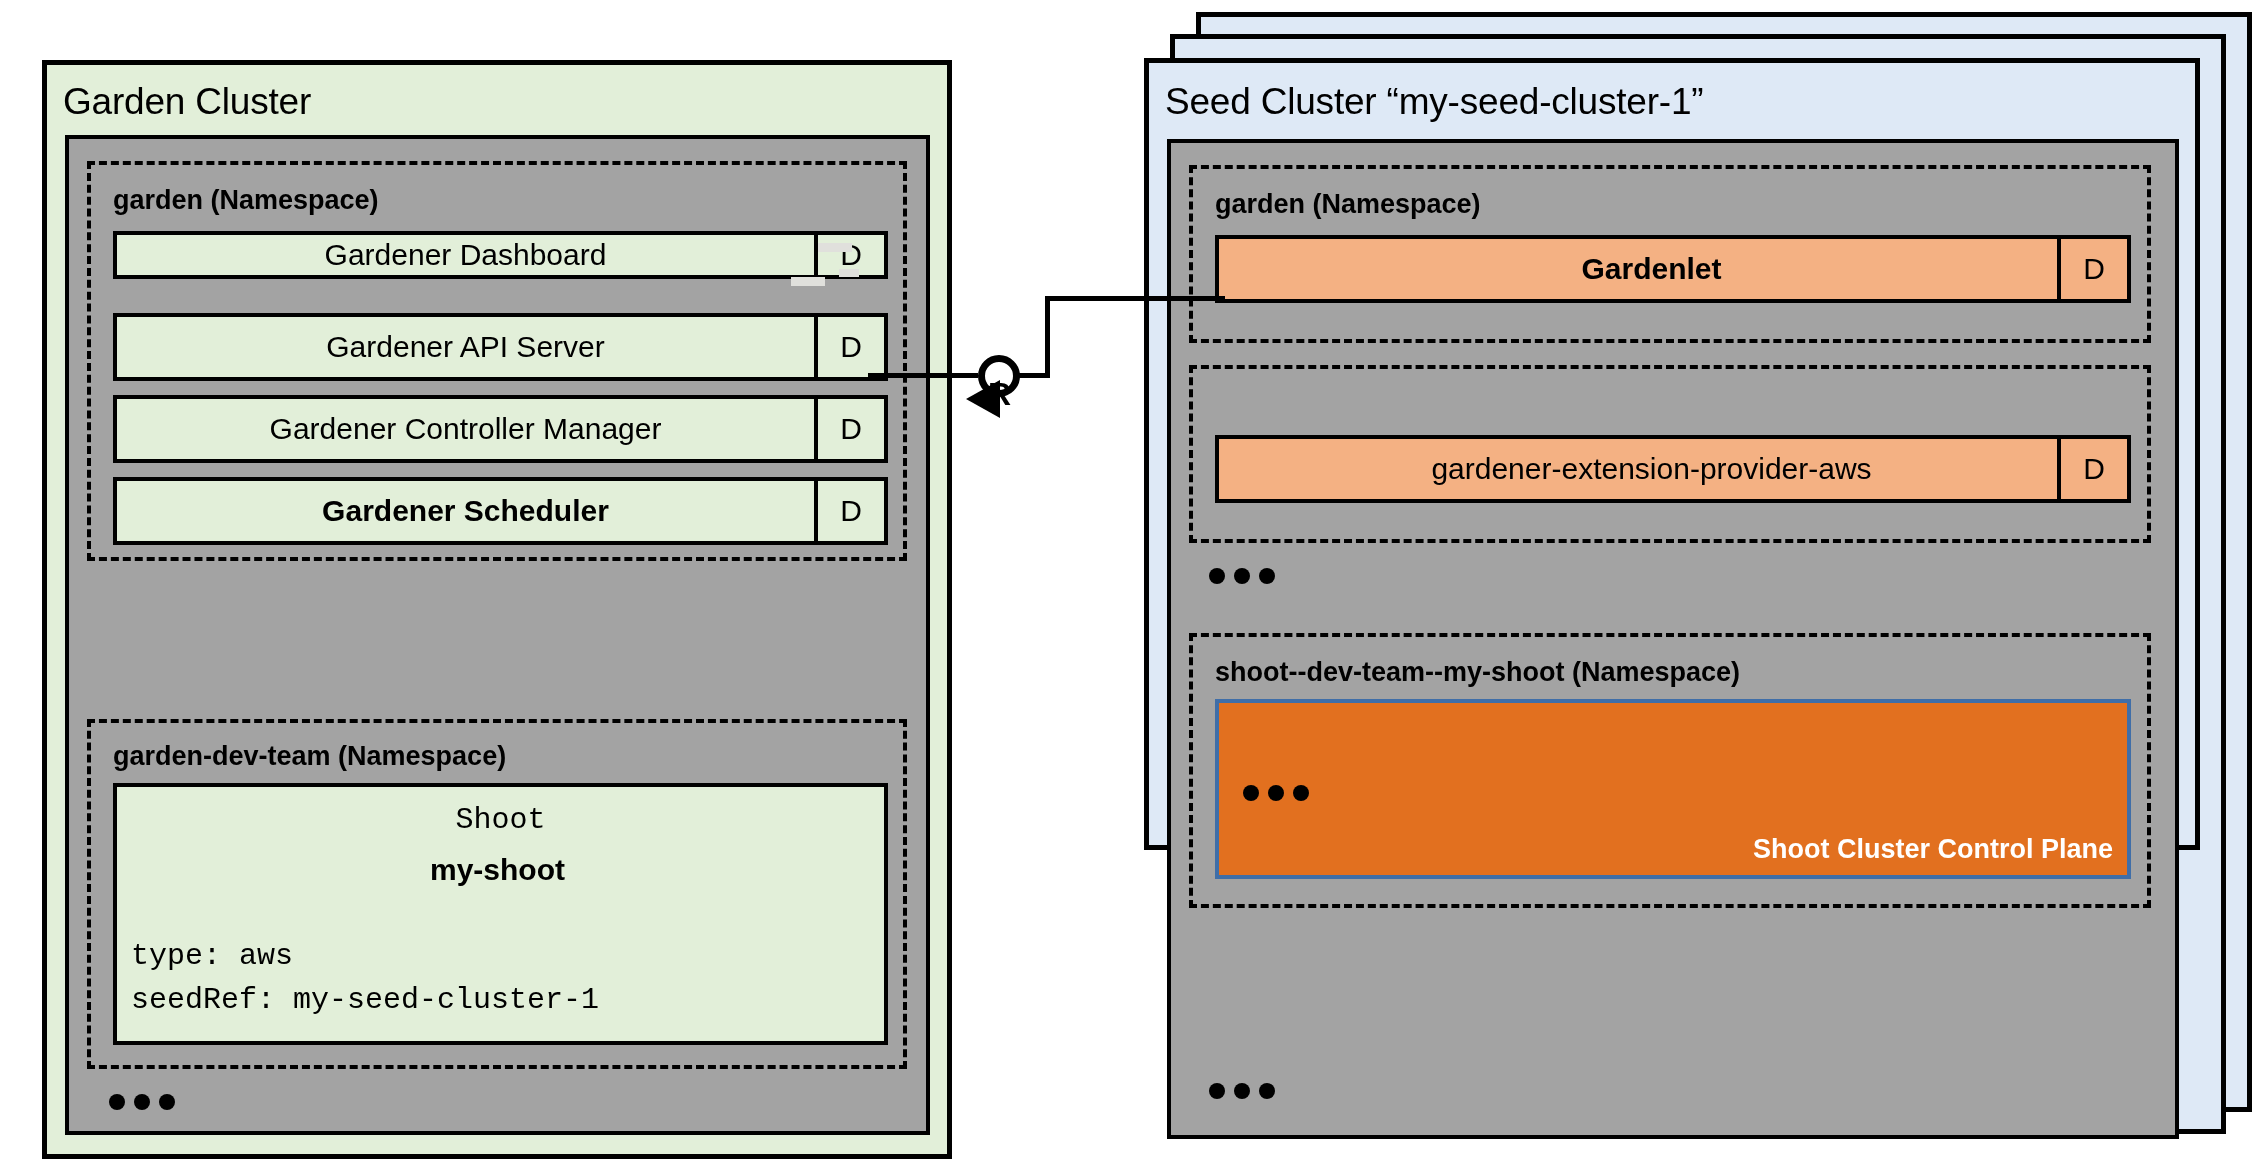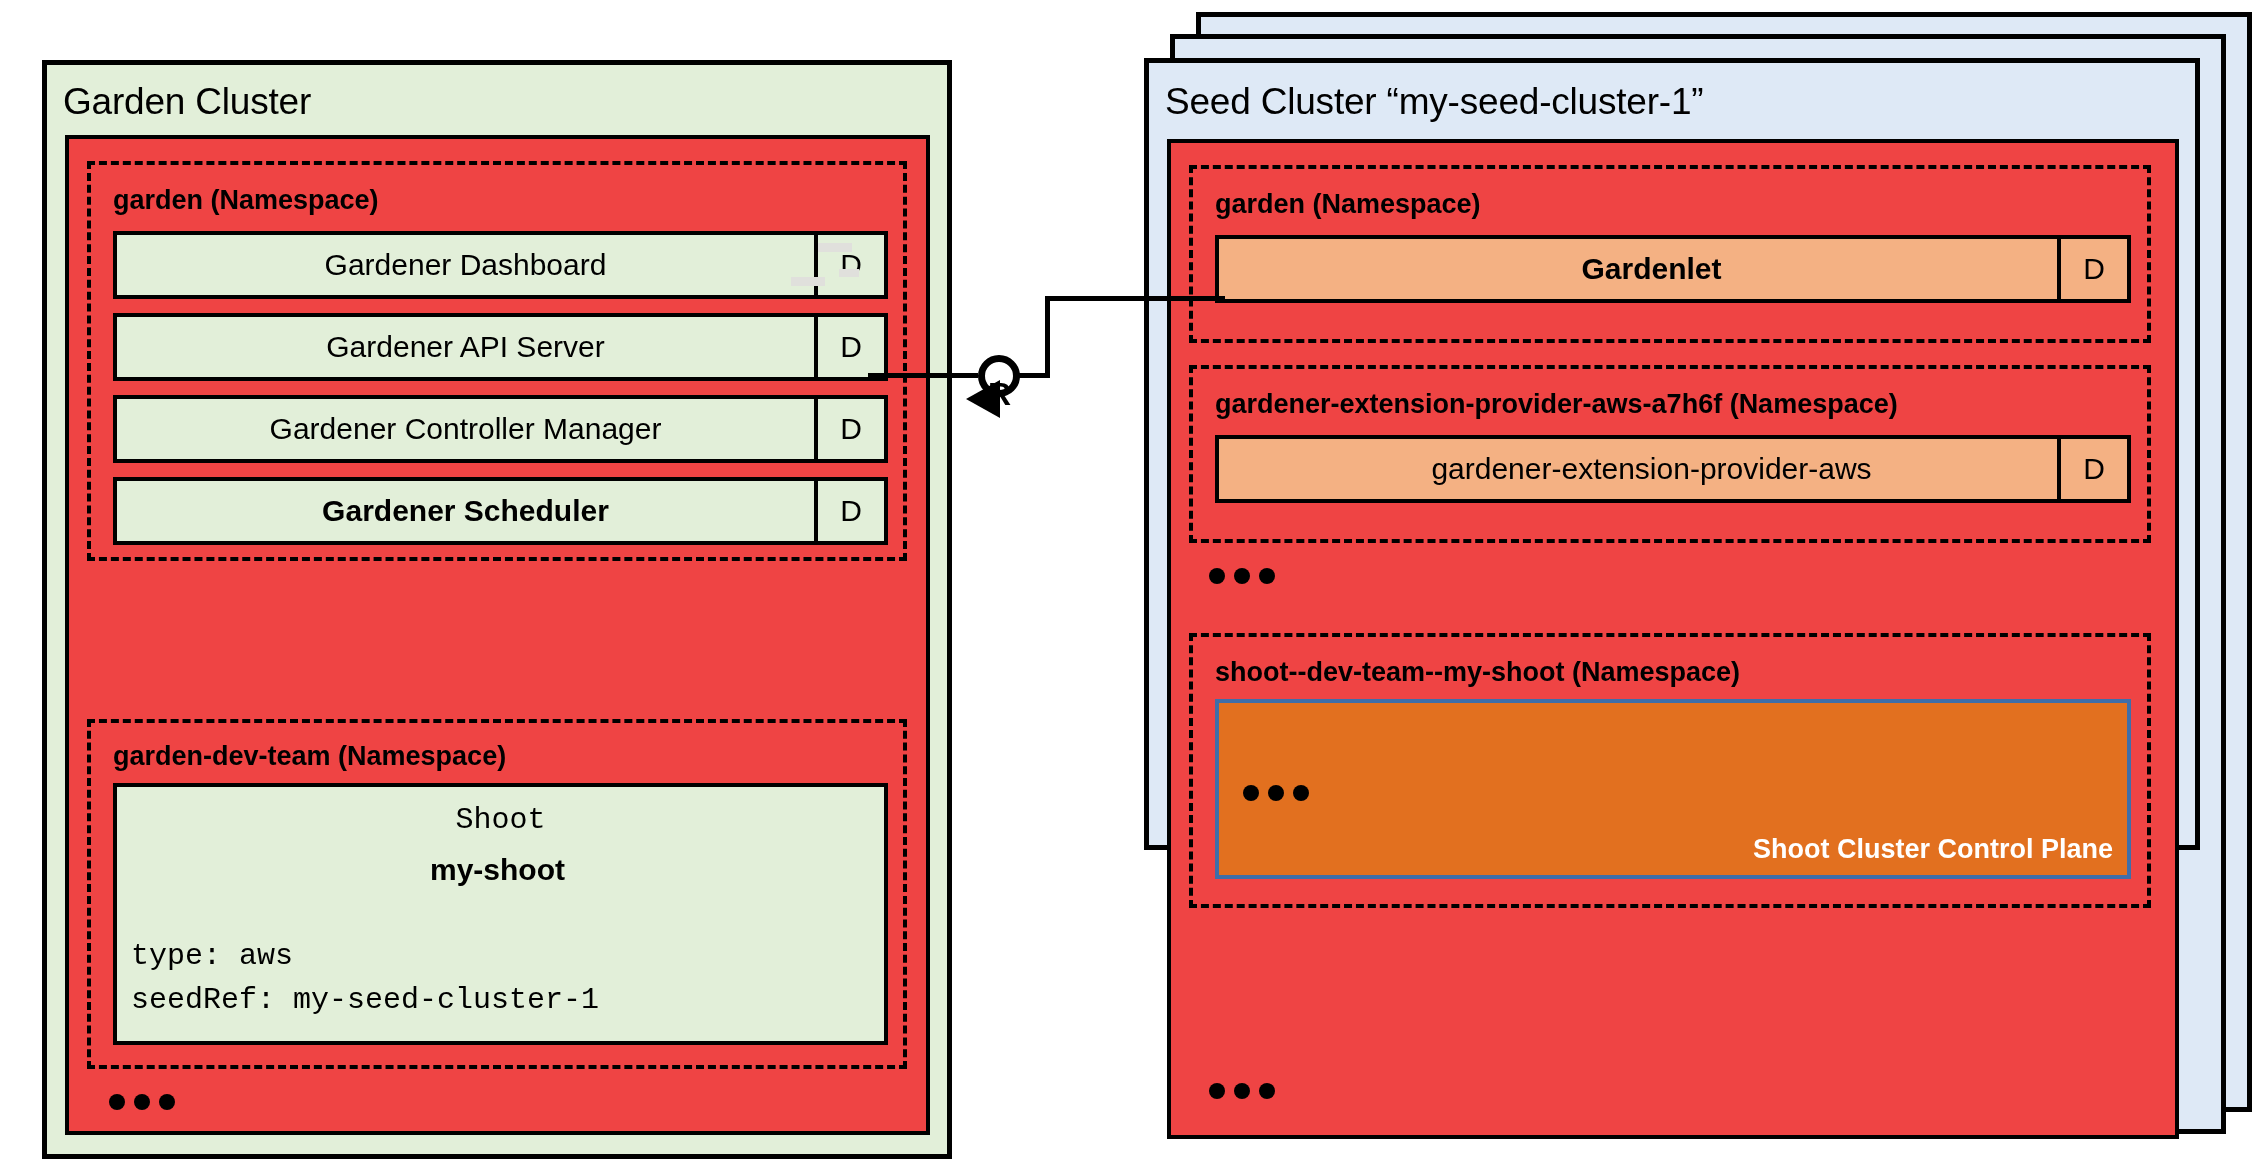--- a/index.html
+++ b/index.html
@@ -13,21 +13,21 @@
     background:#E2EFD9;border:5px solid #000;
   }
   .cluster-blue{
     background:#DEE9F6;border:5px solid #000;
   }
   .cluster-title{
     font-size:37px;font-weight:400;line-height:1;letter-spacing:-0.2px;
     white-space:nowrap;
   }
   .grey-area{
-    background:#ef4444;border:4px solid #000;
+    background:#a3a3a3;border:4px solid #000;
   }
   .ns-box{
     border:4px dashed #000;background:transparent;
   }
   .ns-label{
     font-size:27px;font-weight:700;line-height:1;white-space:nowrap;
   }
 
   
   .comp{
@@ -94,21 +94,21 @@
   <div class="abs cluster-green" style="left:42px;top:60px;width:910px;height:1099px;">
 
     <div class="abs cluster-title" style="left:16px;top:18px;">Garden Cluster</div>
 
     <div class="abs grey-area" style="left:18px;top:70px;width:865px;height:1000px;">
 
       <div class="abs ns-box" style="left:18px;top:22px;width:820px;height:400px;">
 
         <div class="abs ns-label" style="left:22px;top:22px;">garden (Namespace)</div>
 
-        <div class="abs comp green" style="left:22px;top:66px;width:775px;height:68px;">
+        <div class="abs comp green" style="left:22px;top:66px;width:775px;height:48px;">
           <div class="body">Gardener Dashboard</div>
           <div class="dcell">D</div>
         </div>
 
         <div class="ghost" style="left:727px;top:78px;width:34px;height:9px;"></div>
         <div class="ghost" style="left:700px;top:112px;width:34px;height:9px;"></div>
         <div class="ghost" style="left:748px;top:104px;width:20px;height:8px;"></div>
 
         <div class="abs comp green" style="left:22px;top:148px;width:775px;height:68px;">
           <div class="body">Gardener API Server</div>
@@ -155,21 +155,20 @@
       <div class="abs ns-box" style="left:18px;top:22px;width:962px;height:178px;">
         <div class="abs ns-label" style="left:22px;top:22px;">garden (Namespace)</div>
 
         <div class="abs comp orange" style="left:22px;top:66px;width:916px;height:68px;">
           <div class="body bold">Gardenlet</div>
           <div class="dcell">D</div>
         </div>
       </div>
 
       <div class="abs ns-box" style="left:18px;top:222px;width:962px;height:178px;">
-        <div class="abs ns-label" style="left:22px;top:22px;">gardener-extension-provider-aws-a7h6f (Namespace)</div>
 
         <div class="abs comp orange" style="left:22px;top:66px;width:916px;height:68px;">
           <div class="body">gardener-extension-provider-aws</div>
           <div class="dcell">D</div>
         </div>
       </div>
 
       <div class="abs dots" style="left:38px;top:425px;">
         <i></i>
           <i></i>

